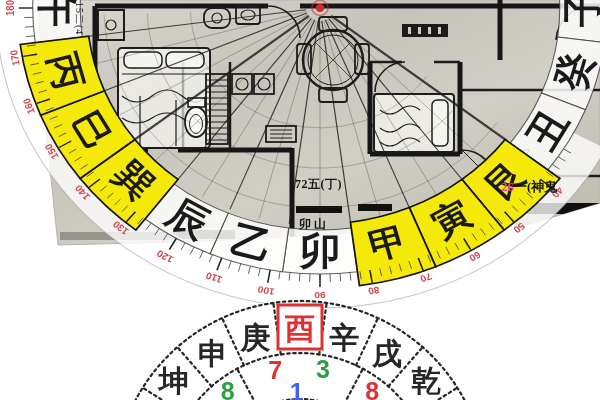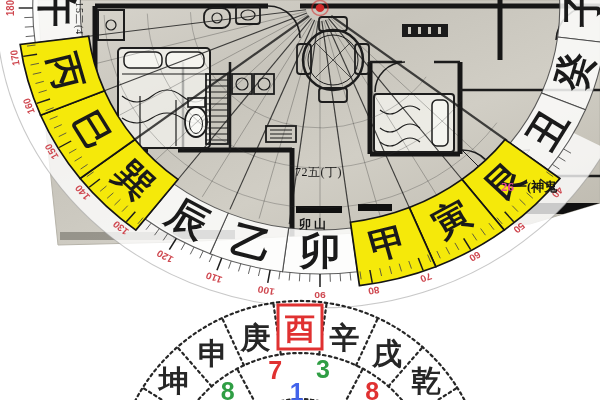--- a/index.html
+++ b/index.html
@@ -1,21 +1,21 @@
 <!DOCTYPE html>
 <html><head>
 <meta charset="utf-8">
 <style>
   html,body{margin:0;padding:0;background:#fff;}
   .stage{position:relative;width:600px;height:400px;background:#ffffff;overflow:hidden;
          font-family:"Liberation Sans",sans-serif;}
   .stage svg{position:absolute;left:0;top:0;}
   .lbl{position:absolute;color:#151515;white-space:nowrap;
        font-family:"Liberation Serif","DejaVu Serif",serif;}
-  .lbl-area{left:295px;top:164px;font-size:12px;font-weight:normal;letter-spacing:.5px;text-align:center;}
+  .lbl-area{left:295px;top:176px;font-size:12px;font-weight:bold;letter-spacing:.5px;text-align:center;}
   .lbl-sitting{left:299px;top:216px;font-size:12px;font-weight:bold;letter-spacing:3px;}
   .lbl-corner{left:501px;top:178px;font-size:13px;font-weight:bold;}
   .lbl-corner .red{color:#ec4899;}
   .lbl-side{left:86px;top:2px;font-size:10px;color:#222;transform:rotate(90deg);
             transform-origin:0 0;letter-spacing:1px;}
   text{user-select:none;}
 </style>
 </head>
 <body>
 

